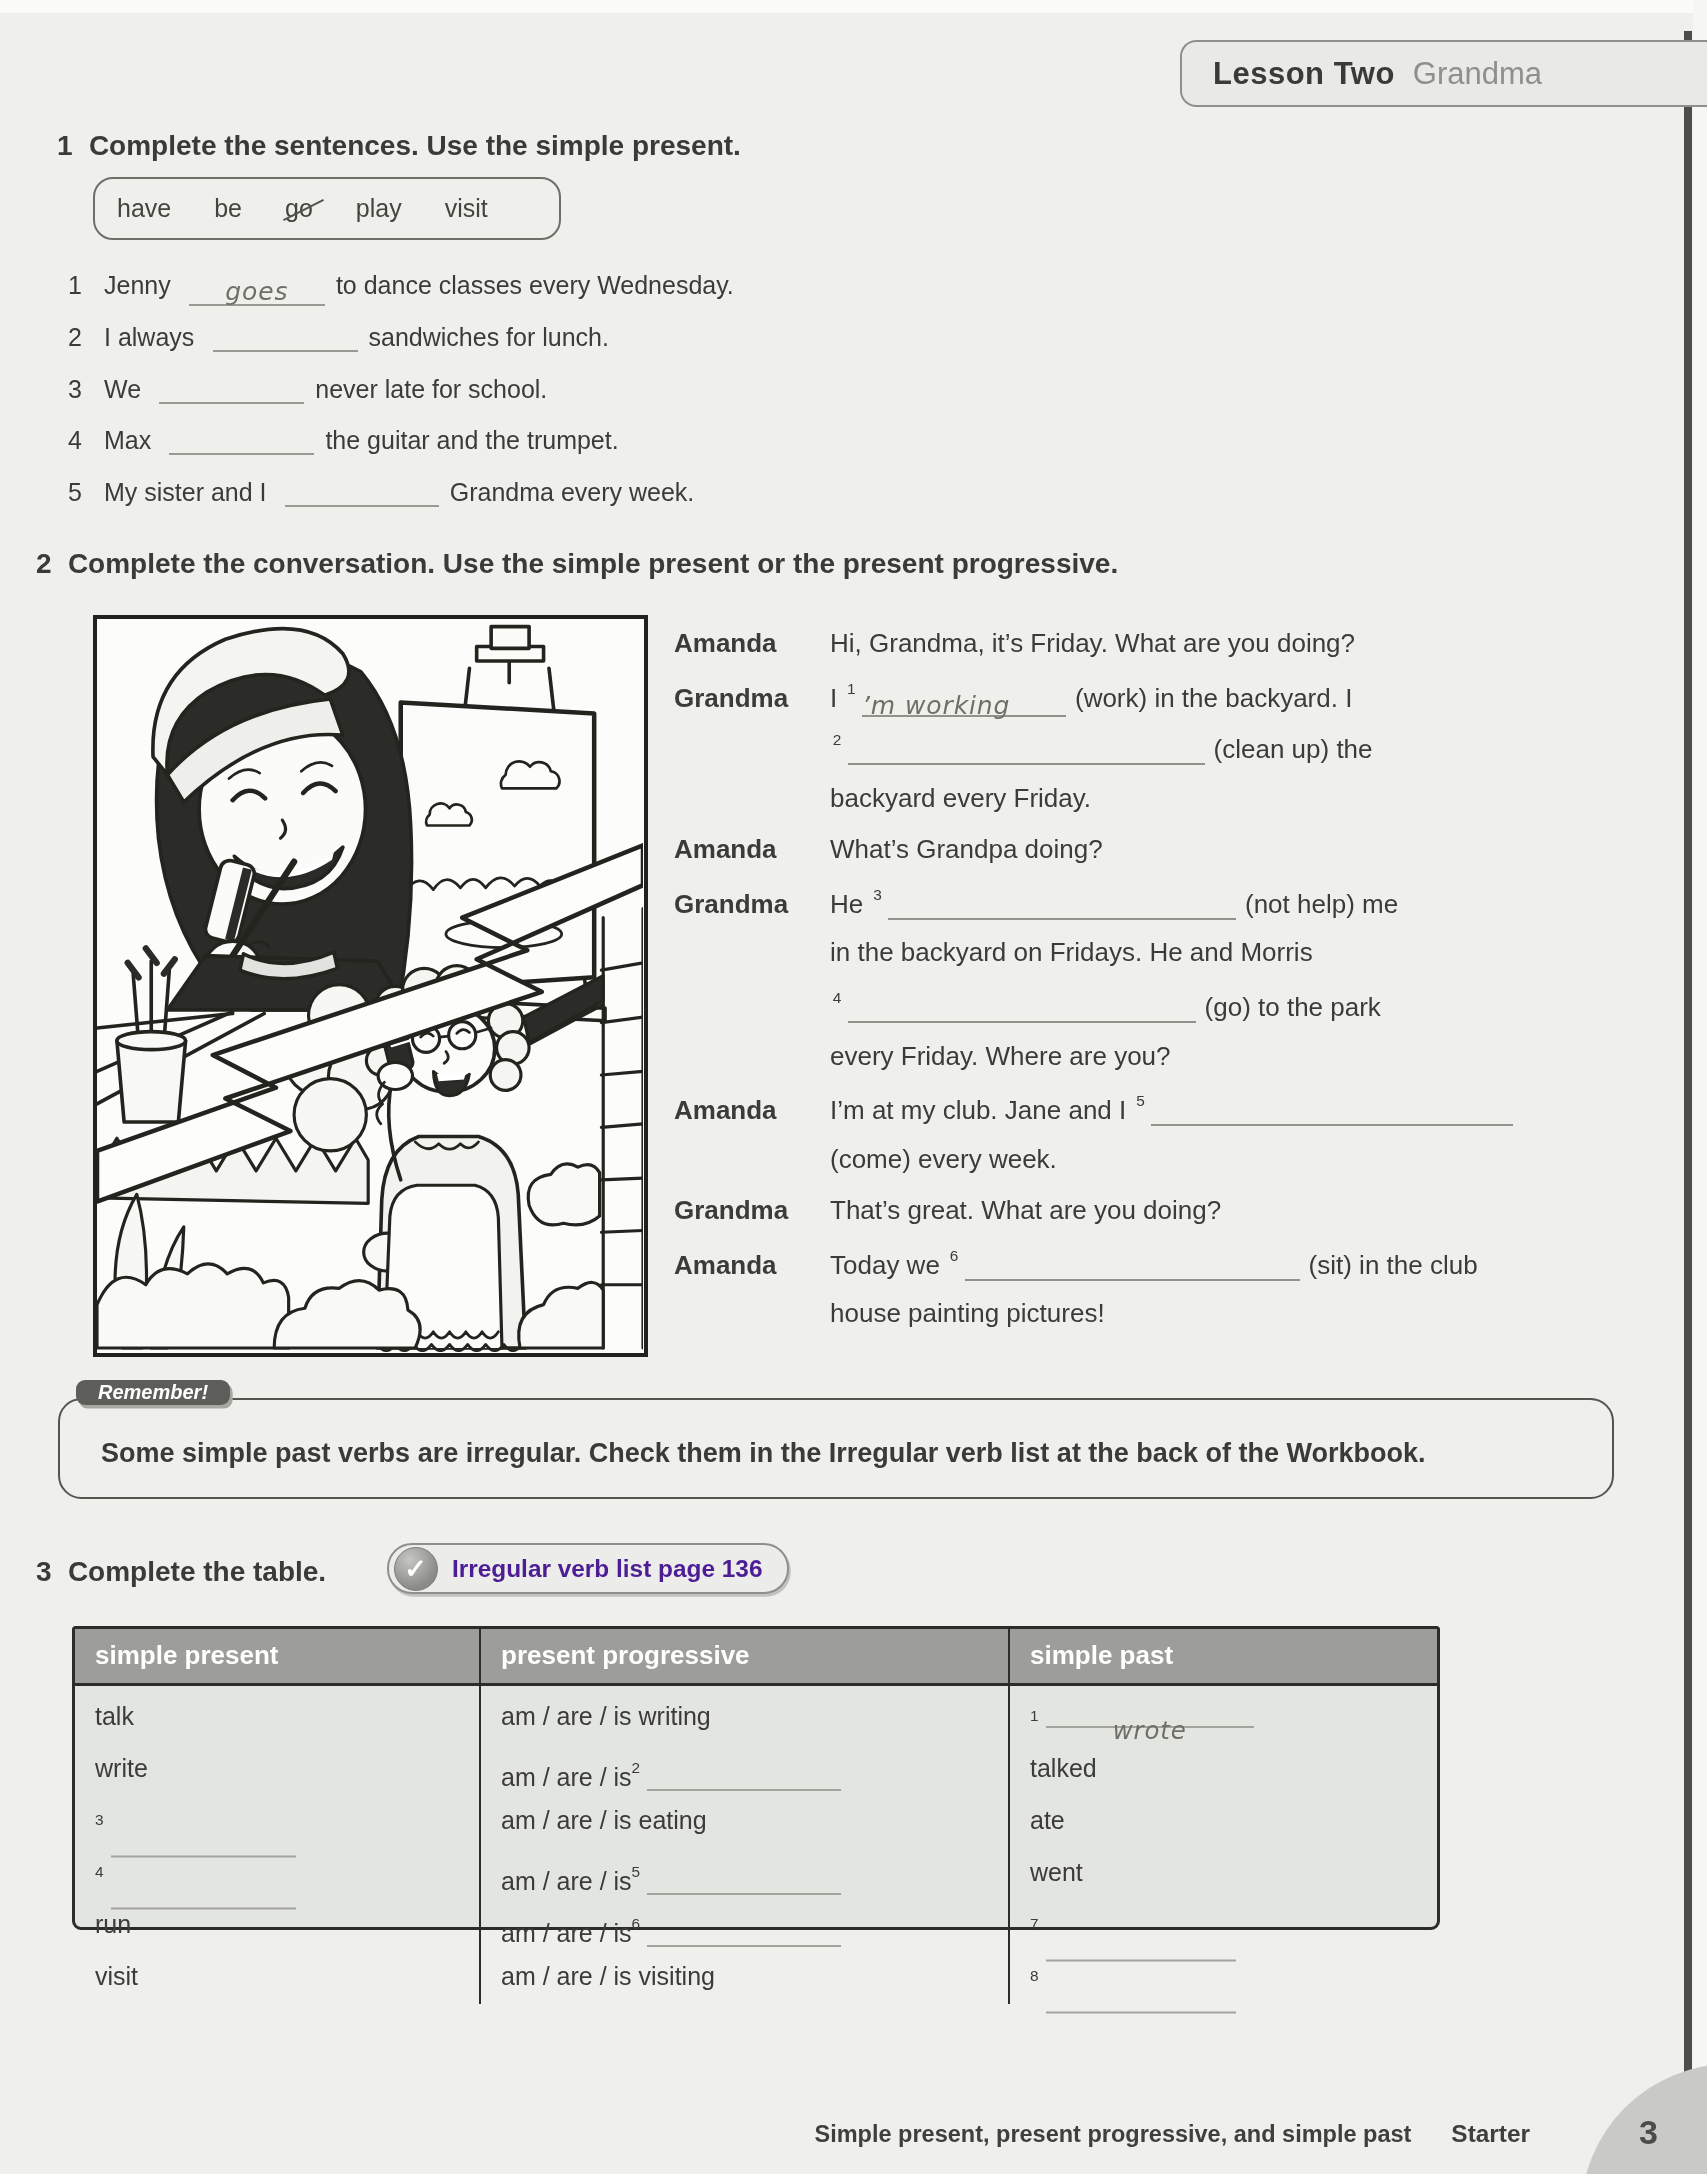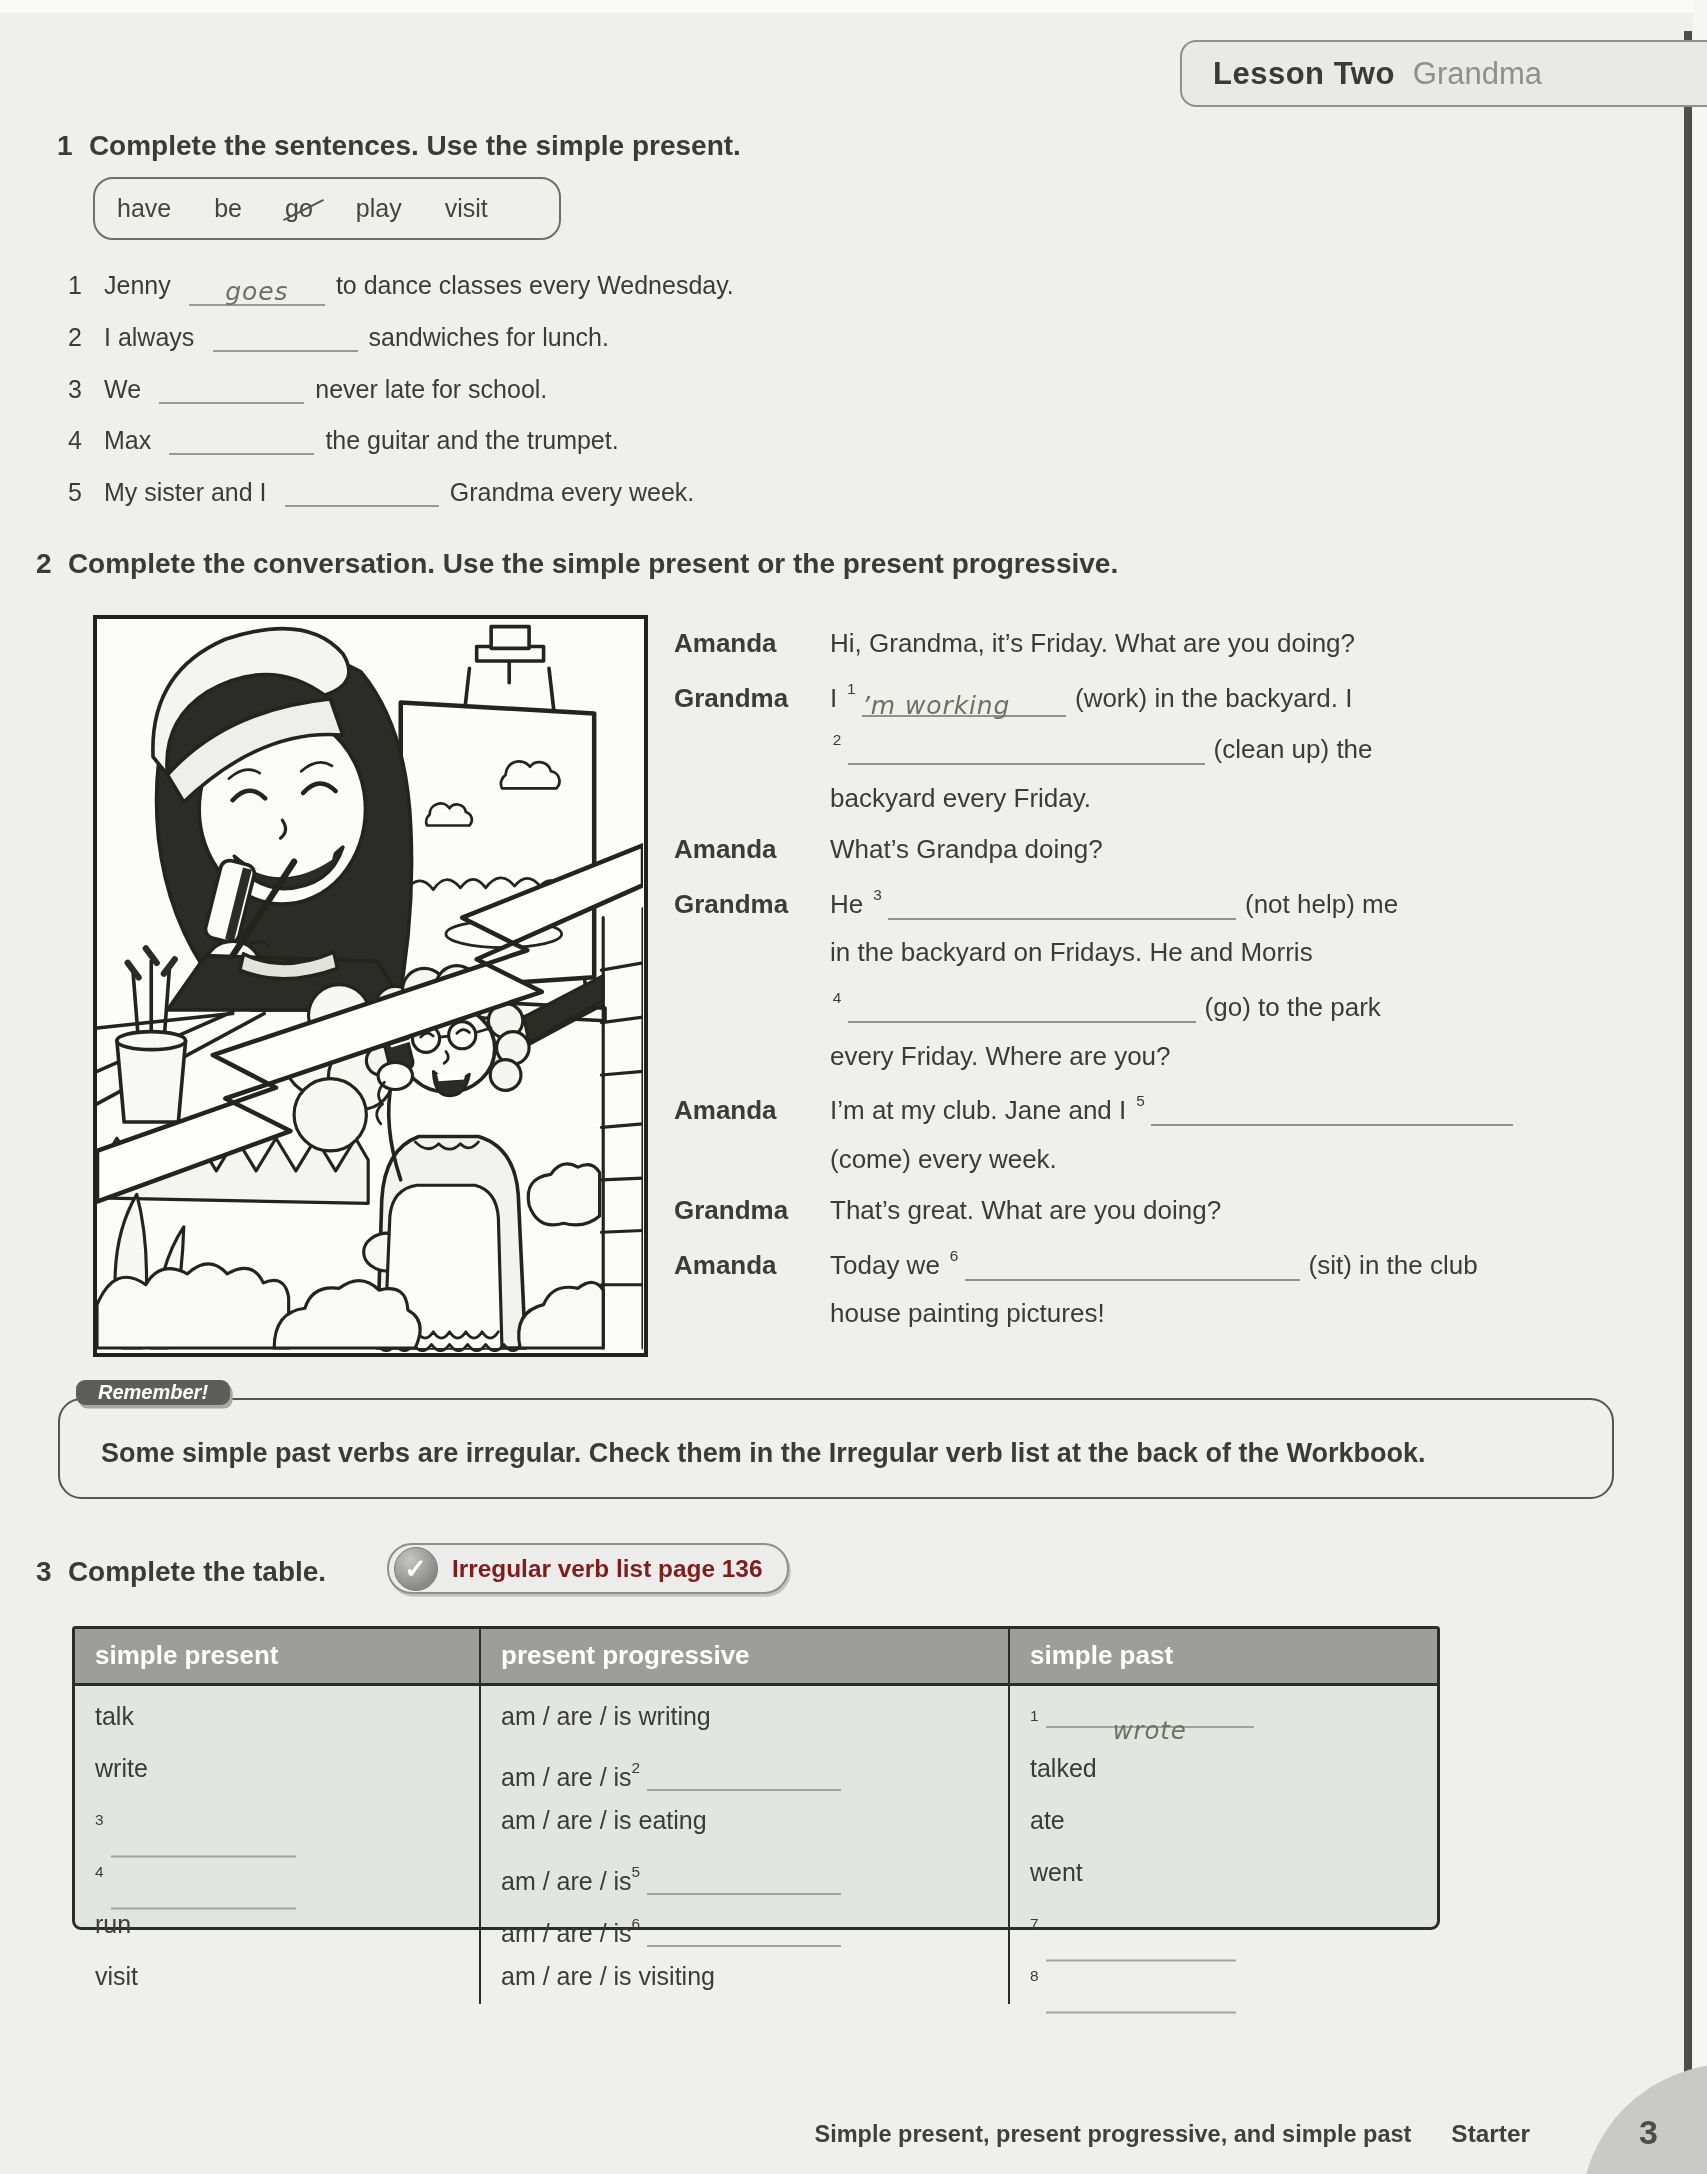--- a/index.html
+++ b/index.html
@@ -51,21 +51,21 @@
            box-shadow:2.7px 3.6px 0 #a8a8a2;}
   .rem-text{position:absolute;left:101px;top:1438px;font-size:27px;font-weight:bold;white-space:nowrap;
            color:#3a3a36;}
   
   .badge{position:absolute;left:387px;top:1543px;height:51px;border:2.7px solid #8f8f8b;border-radius:25px;
          background:#ecedea;display:flex;align-items:center;padding:0 25px 0 4.5px;box-sizing:border-box;
          box-shadow:1.8px 2.7px 0 #c2c2be;}
   .badge .ck{width:42px;height:42px;border-radius:50%;color:#fff;font-weight:bold;font-size:27px;
          display:flex;align-items:center;justify-content:center;margin-right:14.5px;
          background:radial-gradient(circle at 35% 28%,#c6c6c2,#8a8a86 70%);border:0.9px solid #7c7c78;}
-  .badge .bt{font-size:24.4px;font-weight:bold;color:#7f1d1d;white-space:nowrap;}
+  .badge .bt{font-size:24.4px;font-weight:bold;color:#4c1d95;white-space:nowrap;}
   
   .gtable{position:absolute;left:72px;top:1626px;width:1368px;height:304px;border:3.6px solid #2c2c28;
           box-sizing:border-box;background:#e3e5e0;border-radius:3.6px 3.6px 9px 9px;}
   .ghead{display:flex;height:54px;background:#9d9d99;border-bottom:3.6px solid #2c2c28;}
   .hc{box-sizing:border-box;color:#fff;font-weight:bold;font-size:26px;padding:11px 0 0 20px;}
   .hc.c1{width:404px;}.hc.c2{width:529px;}.hc.c3{flex:1;}
   .hc+.hc{border-left:2.7px solid #2c2c28;}
   .gbody{display:flex;height:318px;}
   .gcol{box-sizing:border-box;padding:3.6px 0 0 20px;}
   .gcol.c1{width:404px;}.gcol.c2{width:529px;}.gcol.c3{flex:1;}

